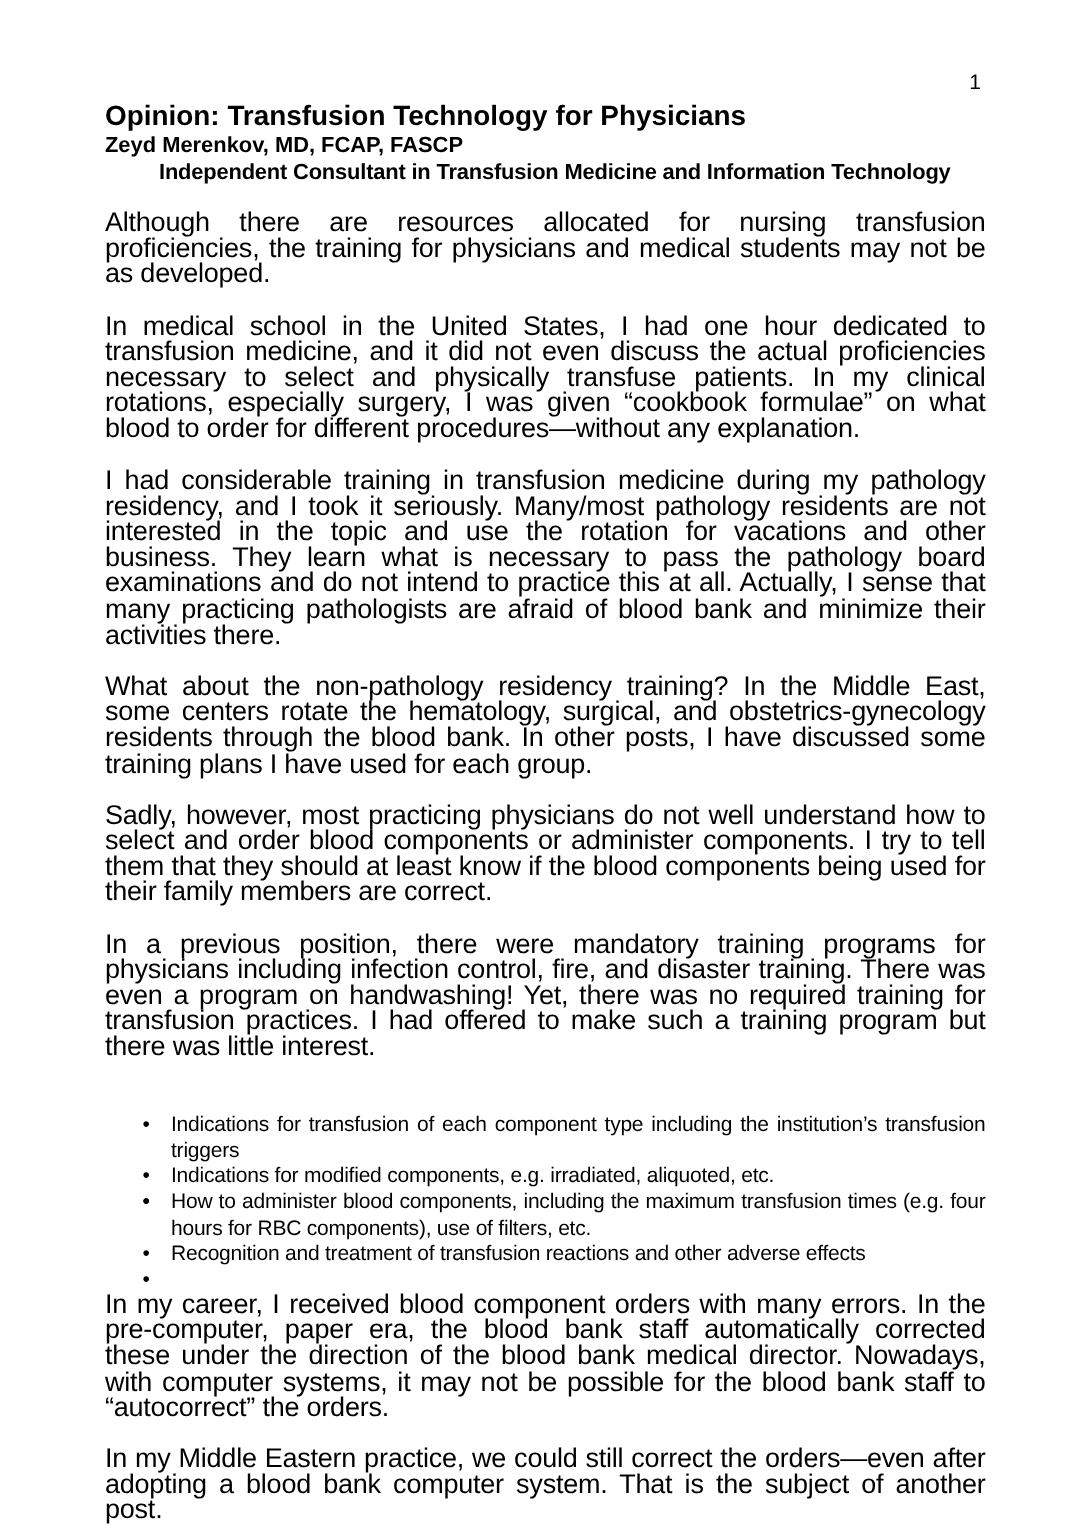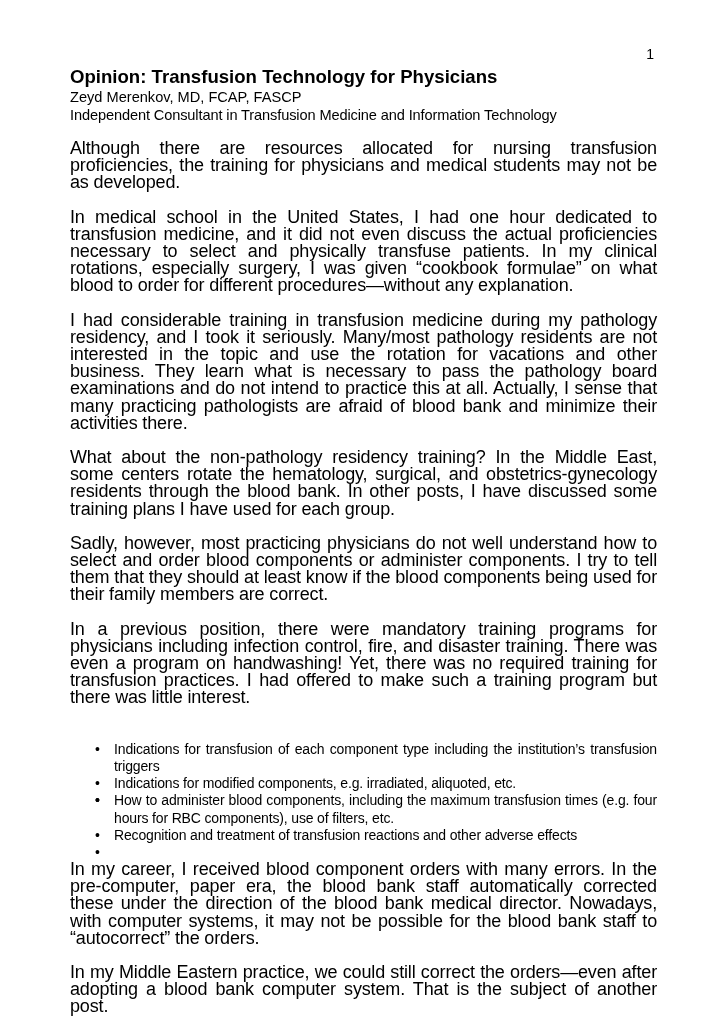--- a/index.html
+++ b/index.html
@@ -30,27 +30,28 @@
     }
     .title {
       font-size: 18.6px;
       font-weight: bold;
       line-height: 22px;
       margin: 0;
       white-space: nowrap;
     }
     .subtitle {
       font-size: 14.6px;
-      font-weight: normal;
+      font-weight: bold;
       line-height: 18px;
       margin: 0;
       white-space: nowrap;
     }
     .subtitle.affil {
       letter-spacing: -0.12px;
+      margin-left: 36px;
     }
     .para {
       font-size: 18px;
       line-height: 17.2px;
       text-align: justify;
       margin: 0;
       letter-spacing: -0.15px;
     }
     .gap-title { height: 16px; }
     .gap { height: 17px; }

